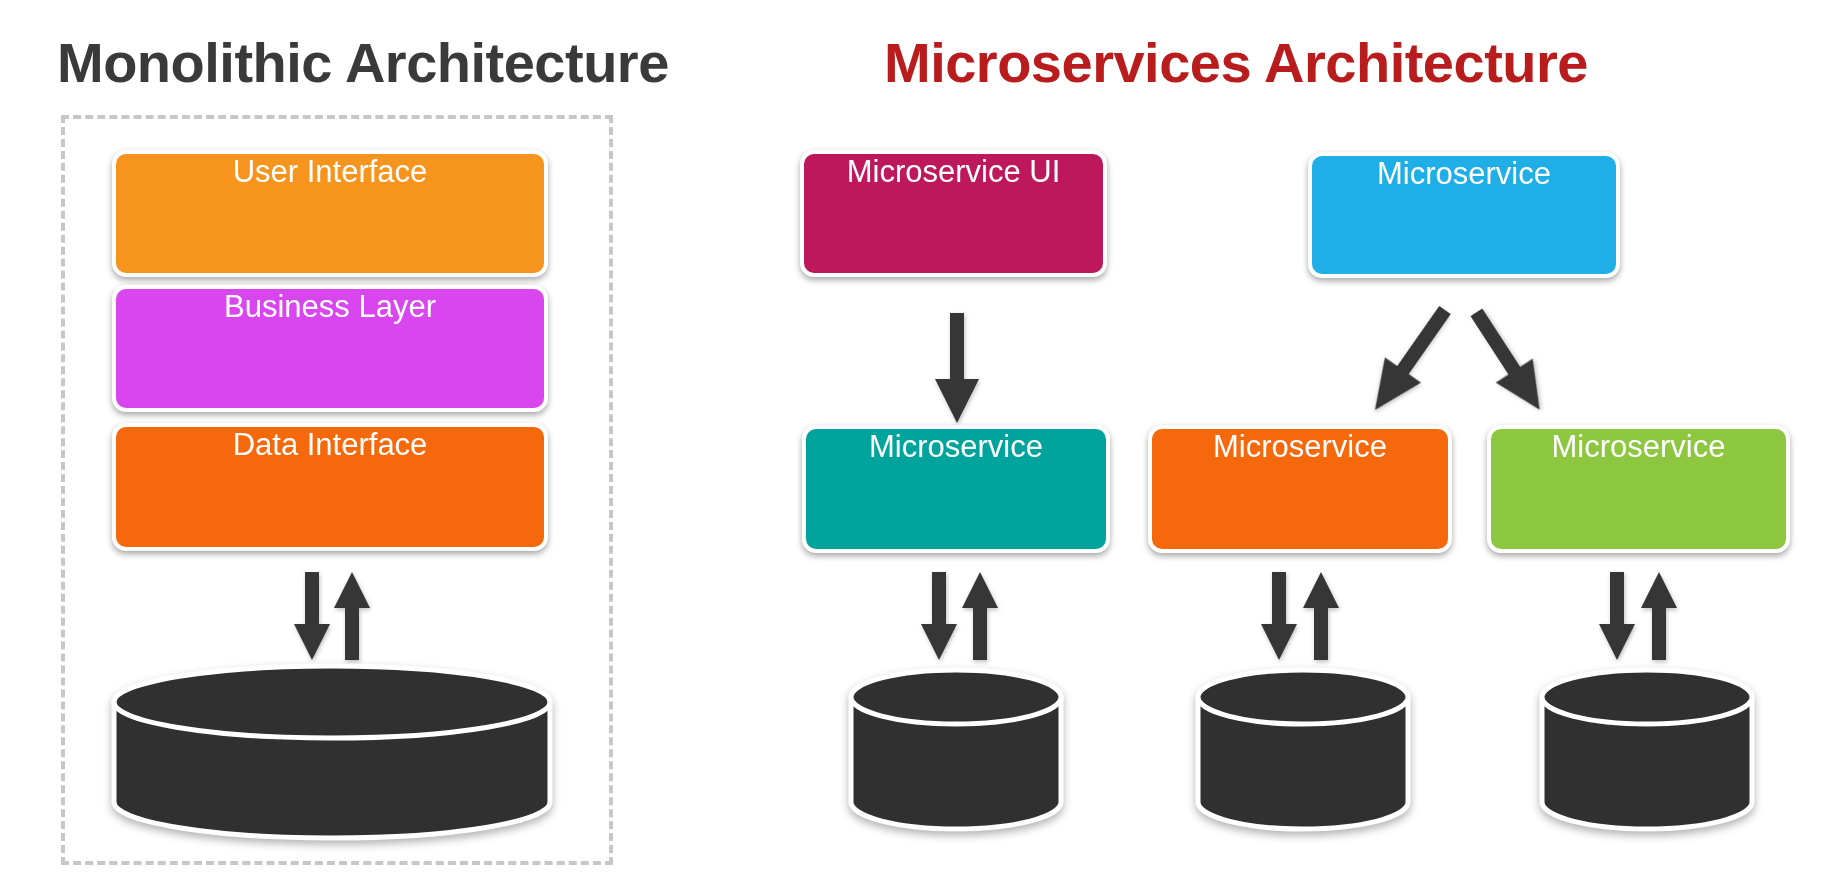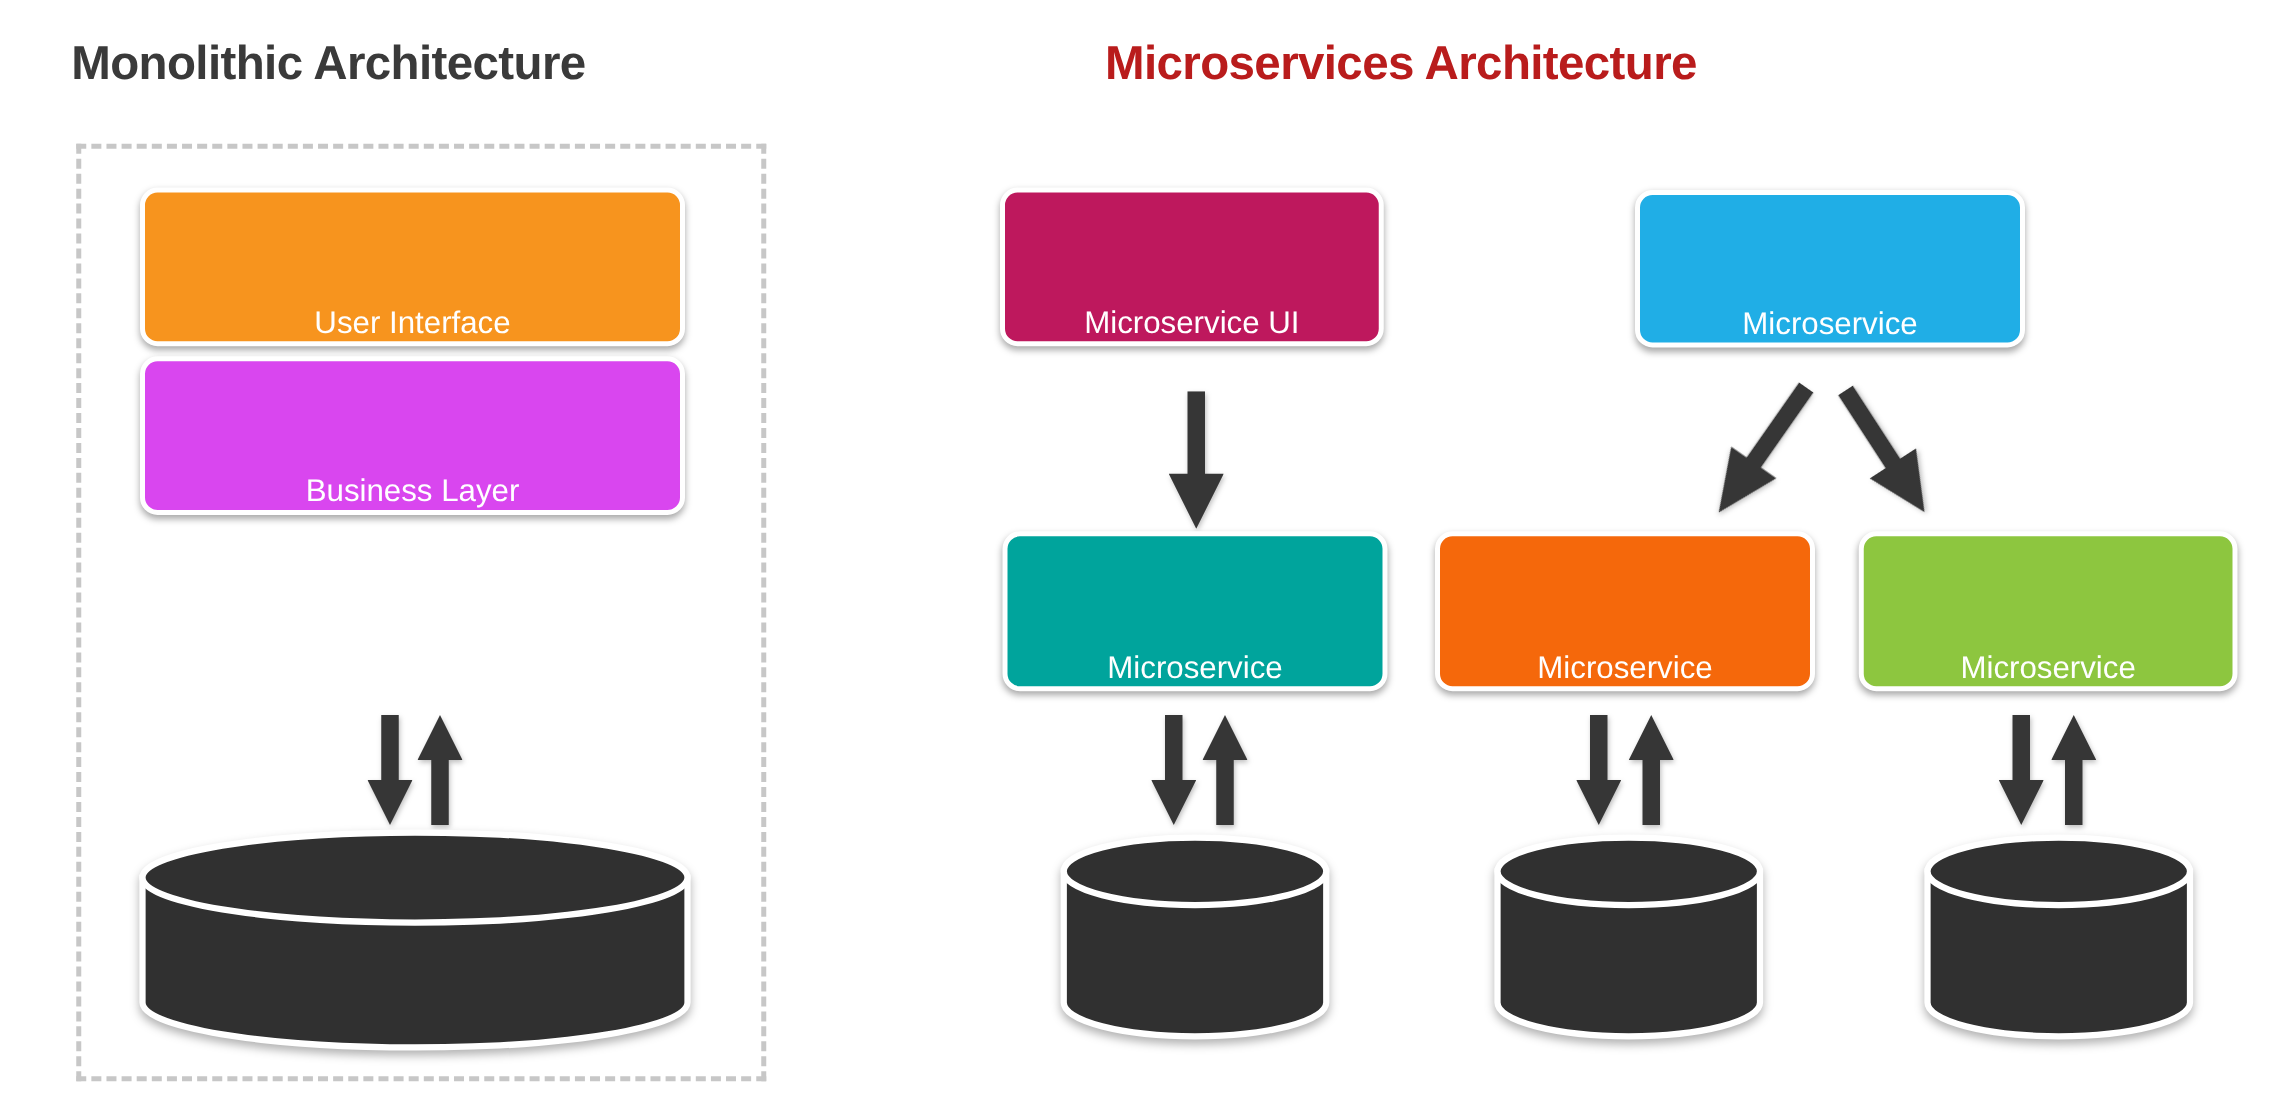--- a/index.html
+++ b/index.html
@@ -1,34 +1,34 @@
 <!DOCTYPE html>
 <html><head>
 <meta charset="utf-8">
 <style>
   html,body{margin:0;padding:0;background:#fff;}
   #canvas{
     position:relative;width:1824px;height:882px;background:#fff;overflow:hidden;
     font-family:"Liberation Sans",sans-serif;
   }
   .title{
-    position:absolute;margin:0;font-size:38px;font-weight:700;letter-spacing:-0.5px;
+    position:absolute;margin:0;font-size:56px;font-weight:700;letter-spacing:-0.5px;
     white-space:nowrap;
   }
   #title-monolith{left:57px;top:30px;}
   #title-microservices{left:884px;top:30px;}
   .dashed{
     position:absolute;border:4px dashed #C7C7C7;box-sizing:border-box;
     left:61px;top:115px;width:552px;height:750px;
   }
   .box{
     position:absolute;box-sizing:border-box;border:4px solid #fff;border-radius:14px;
     box-shadow:0 3px 6px rgba(0,0,0,0.35);
-    display:flex;align-items:flex-end;justify-content:center;
-    font-size:25px;white-space:nowrap;
+    display:flex;align-items:flex-start;justify-content:center;
+    font-size:31px;white-space:nowrap;
   }
   
   #layer-ui    {left:112px;top:150px;width:436px;height:127px;}
   #layer-biz   {left:112px;top:285px;width:436px;height:127px;}
   #layer-data  {left:112px;top:423px;width:436px;height:128px;}
   
   #ms-ui       {left:800px;top:150px;width:307px;height:127px;}
   #ms-gateway  {left:1308px;top:152px;width:312px;height:126px;}
   #ms-teal     {left:802px;top:425px;width:308px;height:128px;}
   #ms-orange   {left:1148px;top:425px;width:304px;height:128px;}
@@ -56,20 +56,23 @@
 
   <h1 class="title" id="title-monolith" style="color: rgb(58, 58, 58);">Monolithic Architecture</h1>
 
   <div class="dashed" style="border-color: rgb(199, 199, 199);"></div>
 
   <div class="box" id="layer-ui" style="background-color: rgb(247, 148, 30);">
     <span style="color: rgb(255, 255, 255);">User Interface</span>
   </div>
   <div class="box" id="layer-biz" style="background-color: #d946ef;">
     <span style="color: rgb(255, 255, 255);">Business Layer</span>
+  </div>
+  <div class="box" id="layer-data" style="background-color: rgb(245, 104, 11);">
+    <span style="color: rgb(255, 255, 255);">Data Interface</span>
   </div>
 
   <svg class="arrow" id="mono-arrow-down" width="36" height="88" viewBox="0 0 36 88" style="fill: rgb(54, 54, 54);">
     <polygon points="11,0 25,0 25,52 36,52 18,88 0,52 11,52"></polygon>
   </svg>
   <svg class="arrow" id="mono-arrow-up" width="36" height="88" viewBox="0 0 36 88" style="fill: rgb(54, 54, 54);">
     <polygon points="18,0 36,36 25,36 25,88 11,88 11,36 0,36"></polygon>
   </svg>
 
   <svg class="cyl" id="mono-db" width="448" height="190" viewBox="0 0 448 190" style="fill: rgb(48, 48, 48);">

